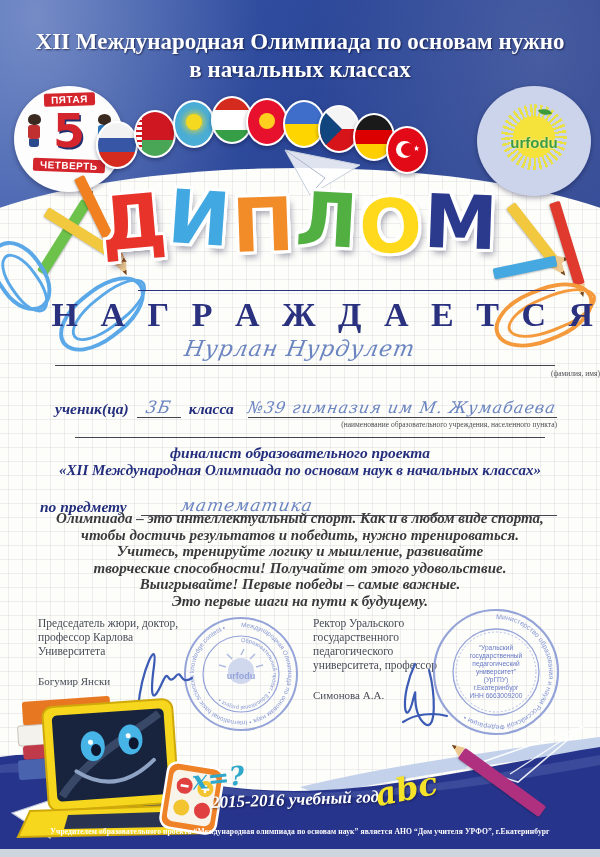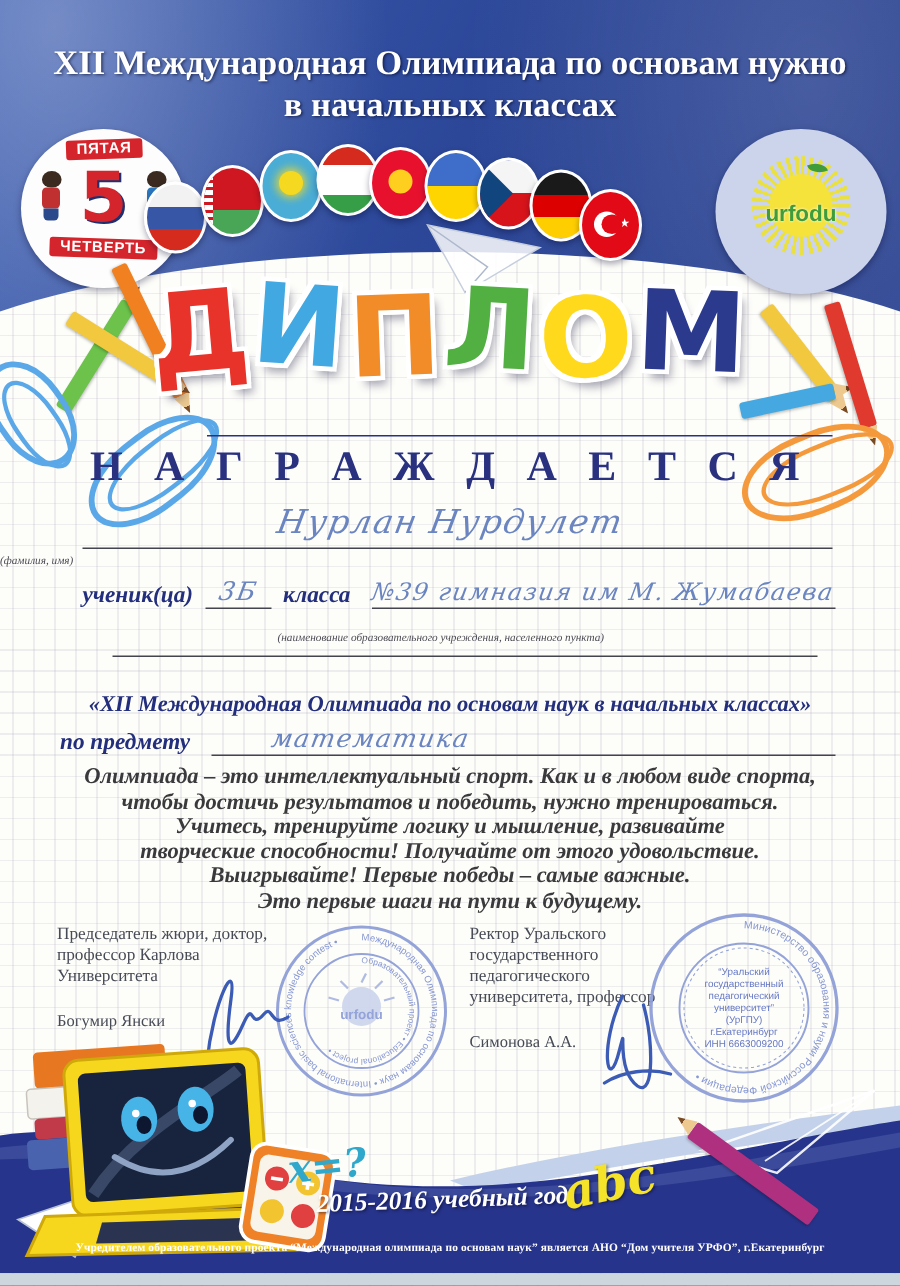--- a/index.html
+++ b/index.html
@@ -91,30 +91,30 @@
     font-family:"DejaVu Sans",sans-serif;font-weight:900;font-size:74px;line-height:80px;letter-spacing:2px;}
   .dip span{display:inline-block;
     text-shadow:-3px -3px 0 #fff,3px -3px 0 #fff,-3px 3px 0 #fff,3px 3px 0 #fff,0 -3px 0 #fff,0 3px 0 #fff,-3px 0 0 #fff,3px 0 0 #fff,4px 6px 6px rgba(60,60,90,.45);}
   .L0{color:#e8332a;transform:rotate(-5deg);}
   .L1{color:#41a8e1;transform:rotate(4deg) translateY(-4px);}
   .L2{color:#f28c28;transform:rotate(-2deg) translateY(3px);}
   .L3{color:#52b043;transform:rotate(3deg) translateY(-2px);}
   .L4{color:#ffd91c;transform:rotate(-3deg) translateY(4px);}
   .L5{color:#2c3a8e;transform:rotate(2deg);}
   .rule{border-top:1.6px solid #2a3280;z-index:3;}
-  .award-h{top:296px;left:0;width:100%;text-align:center;z-index:3;
-    font-weight:bold;font-size:28px;letter-spacing:7px;color:#2a3280;}
+  .award-h{top:296px;left:0;width:100%;text-align:right;z-index:3;
+    font-weight:bold;font-size:34px;letter-spacing:7px;color:#2a3280;}
   .hand{font-family:"DejaVu Serif",serif;font-style:italic;color:#6b85c0;transform:skewX(-10deg);
     letter-spacing:1px;}
   .name-hand{top:336px;left:0;width:100%;text-align:center;font-size:22px;z-index:3;}
   .wline{border-bottom:1.5px solid #44444e;z-index:3;}
-  .cap{font-size:7.5px;font-style:italic;color:#4c4c54;text-align:left;z-index:3;}
+  .cap{font-size:7.5px;color:#4c4c54;text-align:right;z-index:3;}
 
   .row{display:flex;align-items:flex-end;z-index:3;
-    font-weight:bold;font-style:italic;font-size:15.5px;color:#232e7d;}
+    font-weight:bold;font-style:italic;font-size:15.5px;color:#232e7d;margin-top:12px;}
   .row .gap{border-bottom:1.5px solid #44444e;text-align:center;font-weight:normal;}
 
   .center-line{left:0;width:100%;text-align:center;z-index:3;font-weight:bold;font-style:italic;color:#232e7d;}
 
   .motiv{top:510px;left:0;width:100%;text-align:center;z-index:3;
     font-weight:bold;font-style:italic;font-size:15px;line-height:16.5px;color:#3a3a3c;}
 
   .sig{z-index:3;font-size:11.5px;line-height:14px;color:#474b56;}
   .sig .nm{margin-top:16px;font-size:11px;}
   .sigsvg{z-index:4;}
@@ -211,20 +211,21 @@
 
   <div class="abs row" style="left:55px;top:384px;width:502px;height:22px">
     <span>ученик(ца)</span>
     <span class="gap" style="width:44px;margin:0 8px"><span class="hand" style="font-size:17px;display:inline-block">3Б</span></span>
     <span>класса</span>
     <span class="gap" style="flex:1;margin-left:14px"><span class="hand" style="font-size:16px;display:inline-block">№39 гимназия им М. Жумабаева</span></span>
   </div>
   <div class="abs cap" style="left:185px;top:420px;width:372px">(наименование образовательного учреждения, населенного пункта)</div>
 
   <div class="abs rule" style="left:75px;top:437px;width:470px;border-color:#44444e"></div>
+  <div class="abs center-line" style="top:444px;font-size:15.5px">финалист образовательного проекта</div>
   <div class="abs center-line" style="top:462px;font-size:15px">«XII Международная Олимпиада по основам наук в начальных классах»</div>
 
   <div class="abs row" style="left:40px;top:482px;width:517px;height:22px">
     <span>по предмету</span>
     <span class="gap" style="flex:1;margin-left:14px;text-align:left;padding-left:40px"><span class="hand" style="font-size:17px;display:inline-block">математика</span></span>
   </div>
 
   <div class="abs motiv">
     <div>Олимпиада – это интеллектуальный спорт. Как и в любом виде спорта,</div>
     <div>чтобы достичь результатов и победить, нужно тренироваться.</div>

